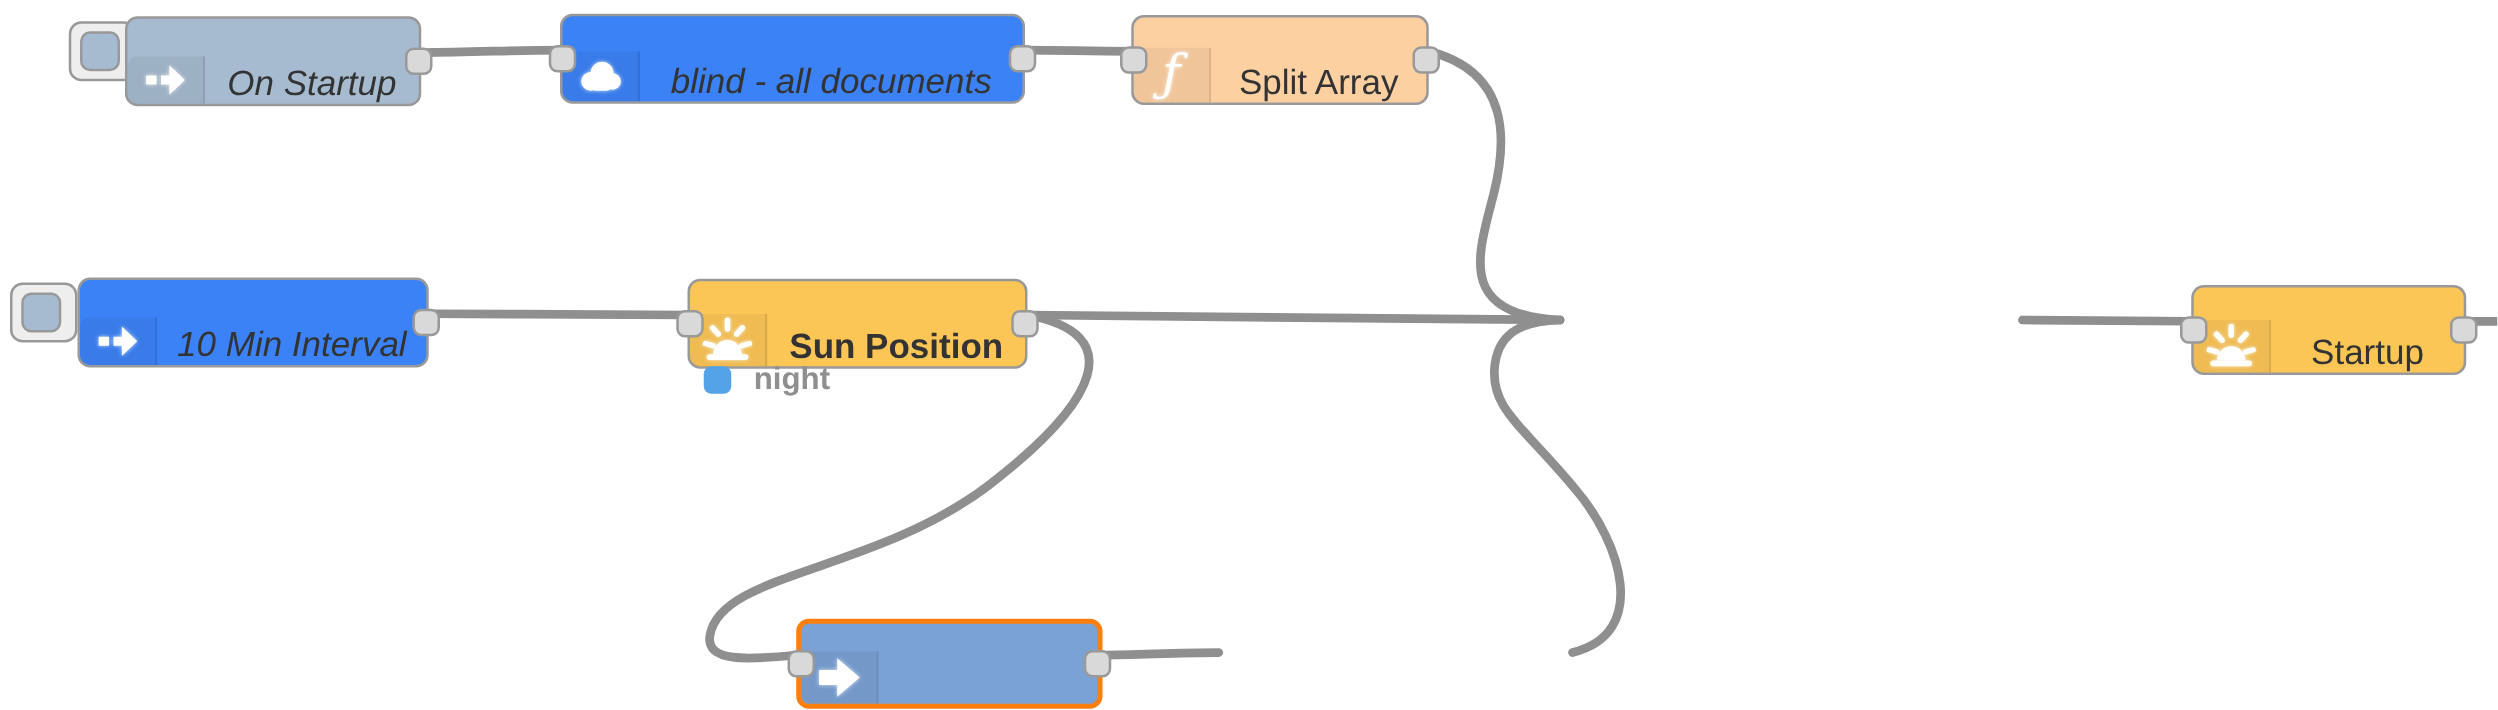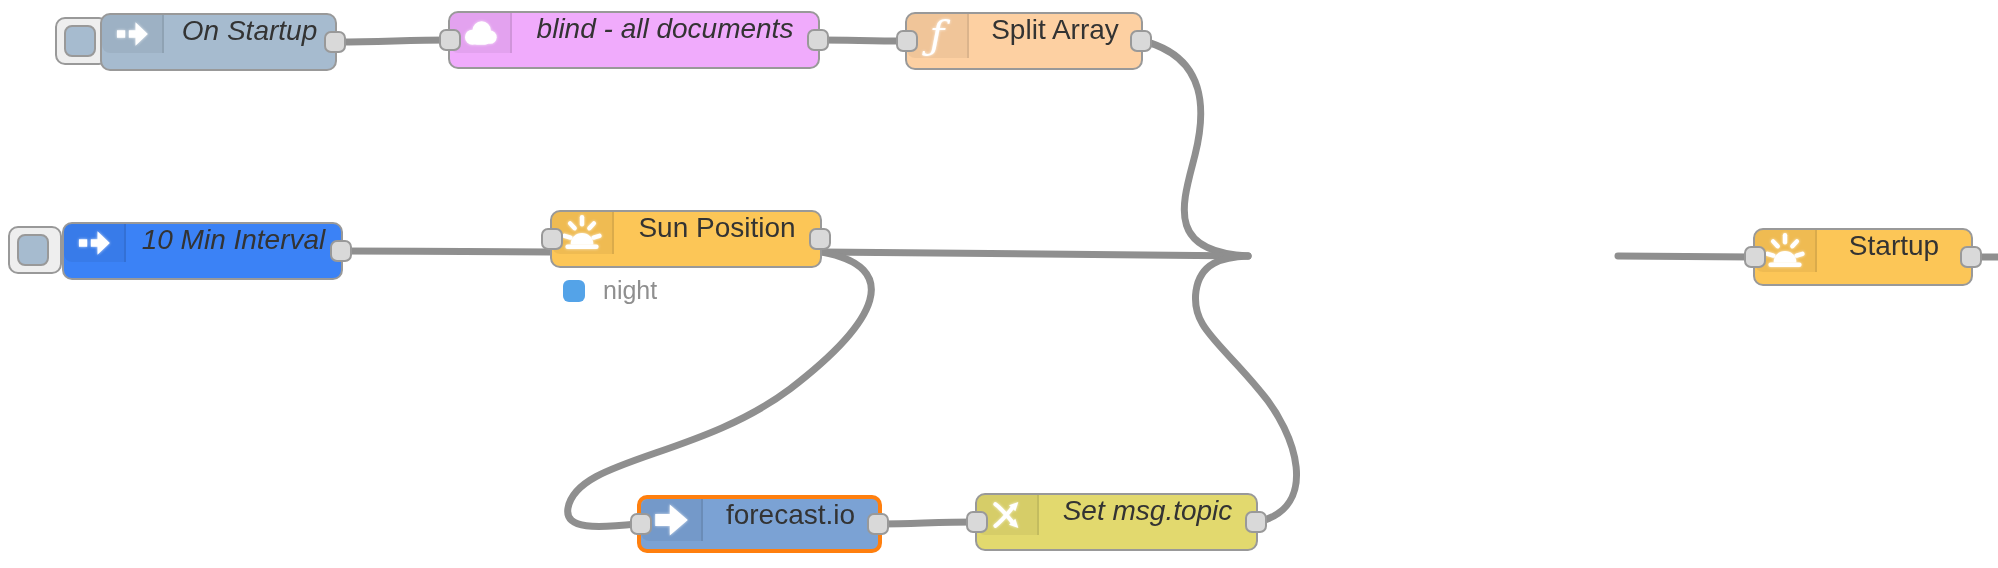--- a/index.html
+++ b/index.html
@@ -13,22 +13,22 @@
   .inject-button{
     position:absolute;z-index:2;width:54px;height:48px;box-sizing:border-box;
     background:#eeeeee;border:2px solid #999;border-radius:10px;
   }
   .inject-button-inner{
     position:absolute;left:7px;top:6px;width:32px;height:32px;box-sizing:border-box;
     border:2px solid #999;border-radius:8px;background:#a6bbcf;
   }
 
   .node{
-    position:absolute;z-index:3;height:58px;box-sizing:border-box;
-    border:2px solid #999;border-radius:10px;display:flex;align-items:flex-start;
+    position:absolute;z-index:3;height:72px;box-sizing:border-box;
+    border:2px solid #999;border-radius:10px;display:flex;align-items:flex-end;
   }
   .node.selected{border:4px solid #ff7f0e;}
   .icon-region{
     flex:0 0 60px;display:flex;align-items:center;justify-content:center;
     background:rgba(0,0,0,0.05);border-right:2px solid rgba(0,0,0,0.09);
     border-radius:8px 0 0 8px;
   }
   .icon-region svg{filter:drop-shadow(0 0 1.5px rgba(255,255,255,0.75));}
   .node-label{
     flex:1;display:flex;align-items:center;justify-content:center;
@@ -78,21 +78,21 @@
   <div class="node italic" style="left: 100px; top: 13px; width: 237px; background-color: rgb(166, 187, 207);">
     <div class="icon-region">
       <svg width="38" height="38" viewBox="0 0 24 24">
           <path fill="#fff" d="M2.5 9.7 h5.2 v4.6 H2.5 z M10 9.7 h4.2 V4.6 L22 12 l-7.8 7.4 v-5.1 H10 z"></path>
         </svg>
     </div>
     <span class="node-label">On Startup</span>
     <div class="port port-out"></div>
   </div>
 
-  <div class="node italic" style="left: 448px; top: 11px; width: 372px; background-color: #f0abfc;">
+  <div class="node italic" style="left: 448px; top: 11px; width: 372px; background-color: #3b82f6;">
     <div class="icon-region">
       <svg width="40" height="40" viewBox="0 0 24 24">
           <g fill="#fff">
             <circle cx="7.5" cy="14.5" r="4.5"></circle>
             <circle cx="13" cy="10.5" r="5.5"></circle>
             <circle cx="18" cy="14.5" r="4"></circle>
             <rect x="7" y="13" width="11" height="6" rx="3"></rect>
           </g>
         </svg>
     </div>
@@ -115,21 +115,21 @@
   <div class="node italic" style="left: 62px; top: 222px; width: 281px; background-color: #3b82f6;">
     <div class="icon-region">
       <svg width="38" height="38" viewBox="0 0 24 24">
           <path fill="#fff" d="M2.5 9.7 h5.2 v4.6 H2.5 z M10 9.7 h4.2 V4.6 L22 12 l-7.8 7.4 v-5.1 H10 z"></path>
         </svg>
     </div>
     <span class="node-label">10 Min Interval</span>
     <div class="port port-out"></div>
   </div>
 
-  <div class="node" style="left: 550px; top: 210px; width: 272px; background-color: rgb(252, 198, 87);">
+  <div class="node" style="left: 550px; top: 223px; width: 272px; background-color: rgb(252, 198, 87); font-weight: bold;">
     <div class="icon-region">
       <svg width="42" height="42" viewBox="0 0 24 24">
         <path fill="#fff" d="M5.5 18.5 a6.5 6.5 0 0 1 13 0 z"></path>
         <rect fill="#fff" x="2.5" y="18.5" width="19" height="2.6" rx="1.3"></rect>
         <g stroke="#fff" stroke-width="2.5" stroke-linecap="round">
           <line x1="12" y1="3" x2="12" y2="7"></line>
           <line x1="5.2" y1="6.5" x2="7.8" y2="9.3"></line>
           <line x1="18.8" y1="6.5" x2="16.2" y2="9.3"></line>
           <line x1="2" y1="13.6" x2="5.4" y2="14.6"></line>
           <line x1="22" y1="13.6" x2="18.6" y2="14.6"></line>
@@ -164,34 +164,18 @@
     <div class="port port-in"></div>
     <div class="port port-out"></div>
   </div>
 
   <div class="node selected" style="left: 637px; top: 495px; width: 245px; background-color: rgb(123, 162, 212);">
     <div class="icon-region">
       <svg width="42" height="42" viewBox="0 0 24 24">
           <path fill="#fff" d="M3 8.6 h8.3 V3.2 L21.6 12 l-10.3 8.8 v-5.4 H3 z"></path>
         </svg>
     </div>
-    <span class="node-label">forecast.io</span>
     <div class="port port-in"></div>
     <div class="port port-out"></div>
   </div>
 
-  <div class="node italic" style="left: 975px; top: 493px; width: 283px; background-color: rgb(226, 217, 110);">
-    <div class="icon-region">
-      <svg width="40" height="40" viewBox="0 0 24 24">
-        <g stroke="#fff" stroke-width="2.4" fill="none" stroke-linecap="round">
-          <path d="M5 5.5 C9 8.5 12.5 13 15 16"></path>
-          <path d="M5 18.5 C9 15.5 12.5 11 15 8"></path>
-        </g>
-        <path fill="#fff" d="M13.2 17.8 l5.6 2 -1.8-5.6 z"></path>
-        <path fill="#fff" d="M13.2 6.2 l5.6 -2 -1.8 5.6 z"></path>
-      </svg>
-    </div>
-    <span class="node-label">Set msg.topic</span>
-    <div class="port port-in"></div>
-    <div class="port port-out"></div>
-  </div>
 
 </div>
 
 </body></html>

